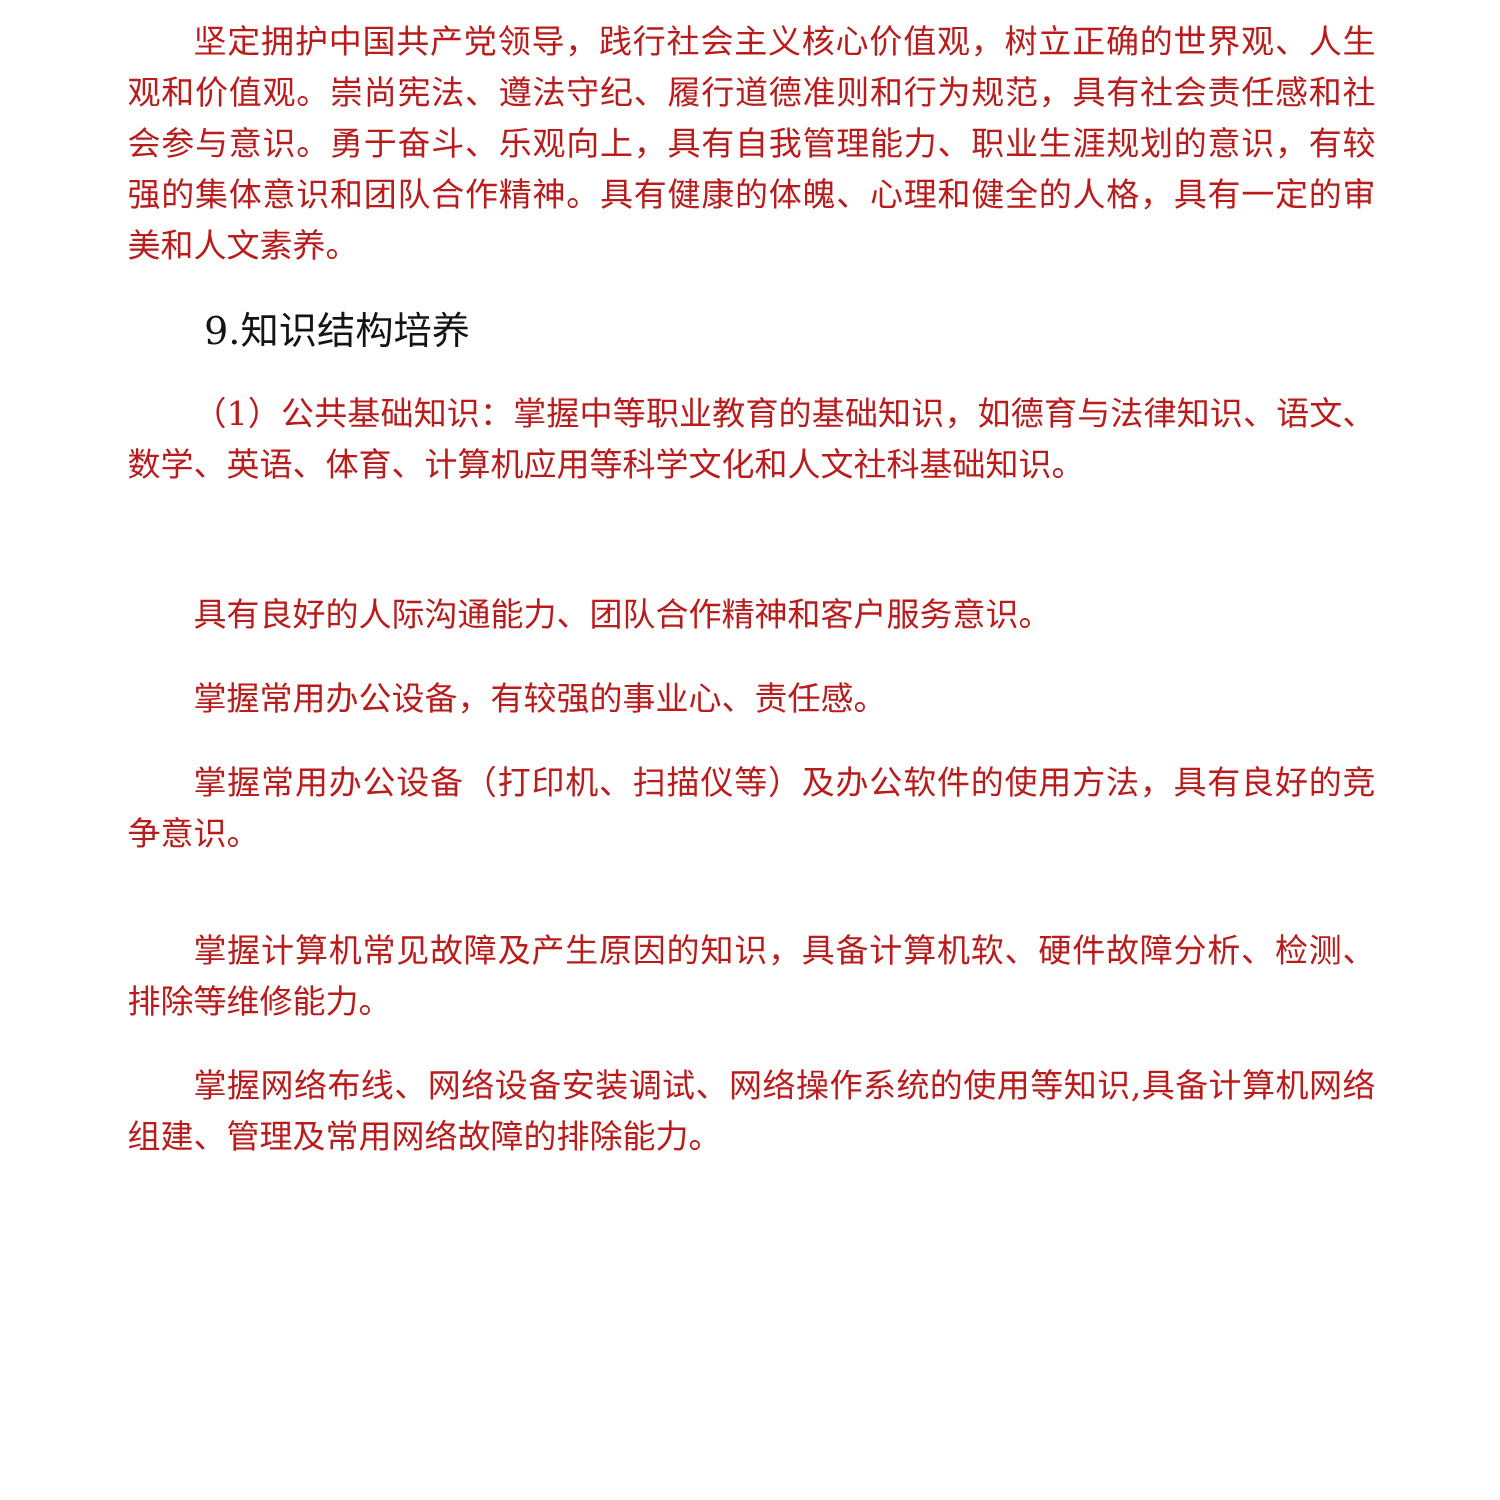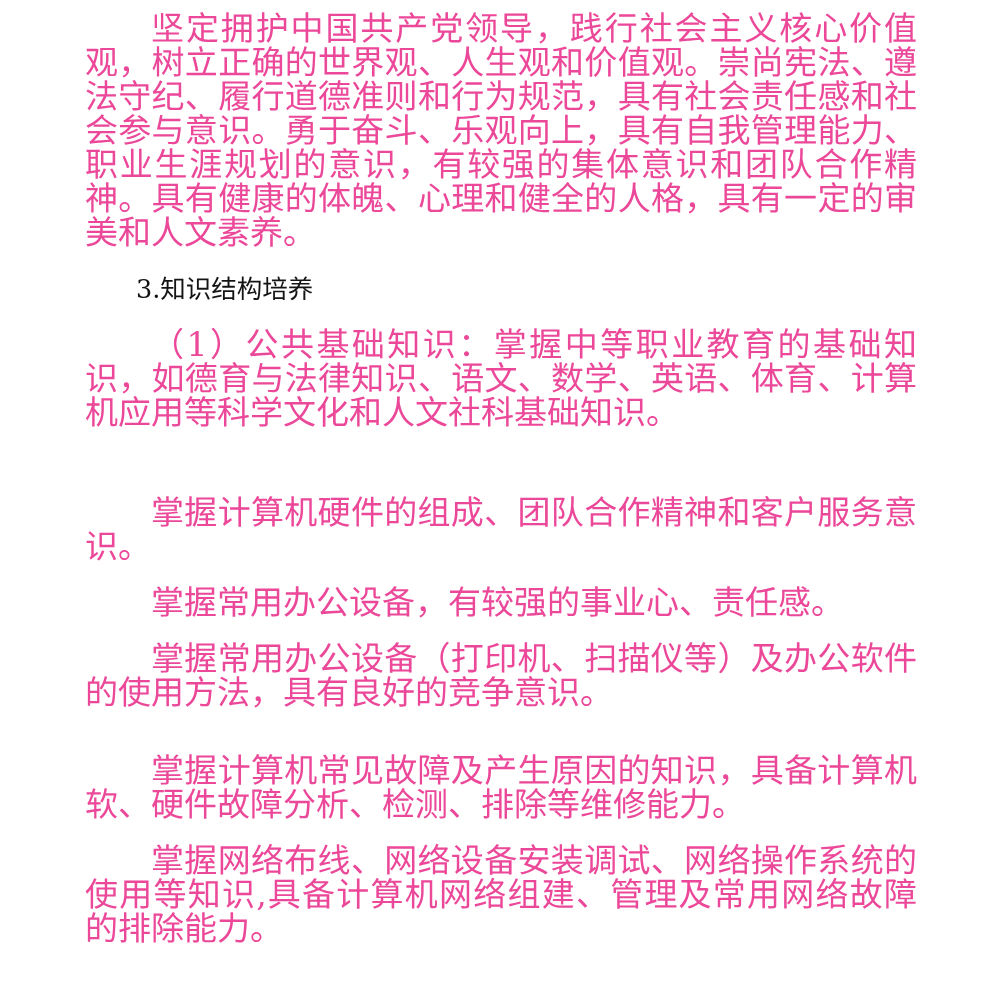--- a/index.html
+++ b/index.html
@@ -29,27 +29,27 @@
   .doc-body {
     position: absolute;
     left: 85px;
     top: 12px;
     width: 832px;
   }
 
   
   p.para {
     margin: 0 0 0 0;
-    font-size: 33px;
+    font-size: 22px;
     line-height: 34px;
     text-align: justify;
     text-justify: inter-ideograph;
     letter-spacing: 0px;
     word-break: break-all;
-    color: #ec4899;
+    color: #b91c1c;
   }
 
   p.para.indent {
     text-indent: 2em;
   }
   .gap-md { height: 22px; }
 
   
   p.heading {
     margin: 0;
@@ -63,35 +63,35 @@
 </head>
 <body>
 
 <div class="page">
   <div class="doc-body">
 
     <p class="para indent">坚定拥护中国共产党领导，践行社会主义核心价值观，树立正确的世界观、人生观和价值观。崇尚宪法、遵法守纪、履行道德准则和行为规范，具有社会责任感和社会参与意识。勇于奋斗、乐观向上，具有自我管理能力、职业生涯规划的意识，有较强的集体意识和团队合作精神。具有健康的体魄、心理和健全的人格，具有一定的审美和人文素养。</p>
 
     <div class="gap-md"></div>
 
-    <p class="heading">3.知识结构培养</p>
+    <p class="heading">9.知识结构培养</p>
 
     <div class="gap-md"></div>
 
     <p class="para indent">（1）公共基础知识：掌握中等职业教育的基础知识，如德育与法律知识、语文、数学、英语、体育、计算机应用等科学文化和人文社科基础知识。</p>
 
     <div class="gap-md"></div>
 
 
     <div class="gap-md"></div>
 
 
     <div class="gap-md"></div>
 
-    <p class="para indent">掌握计算机硬件的组成、团队合作精神和客户服务意识。</p>
+    <p class="para indent">具有良好的人际沟通能力、团队合作精神和客户服务意识。</p>
 
     <div class="gap-md"></div>
 
     <p class="para indent">掌握常用办公设备，有较强的事业心、责任感。</p>
 
     <div class="gap-md"></div>
 
     <p class="para indent">掌握常用办公设备（打印机、扫描仪等）及办公软件的使用方法，具有良好的竞争意识。</p>
 
     <div class="gap-md"></div>

